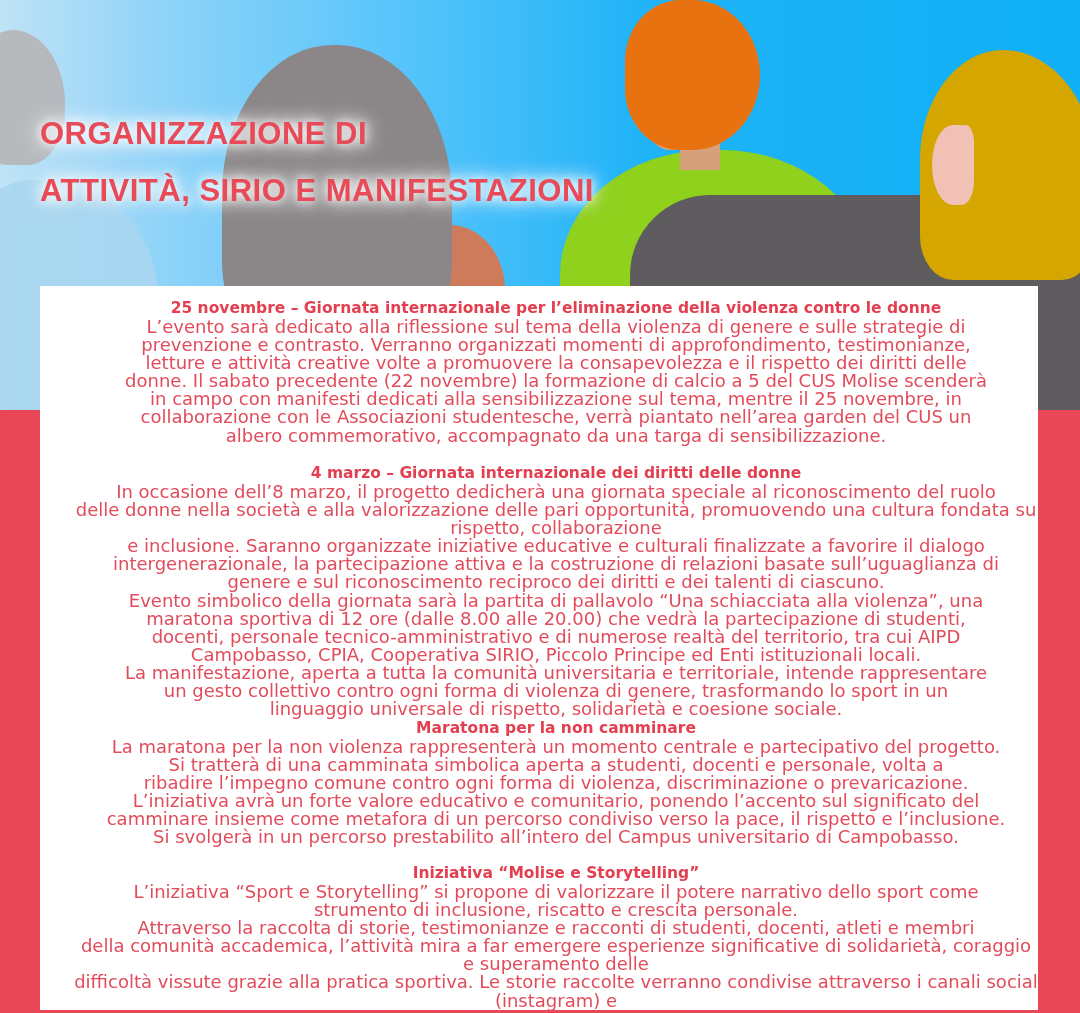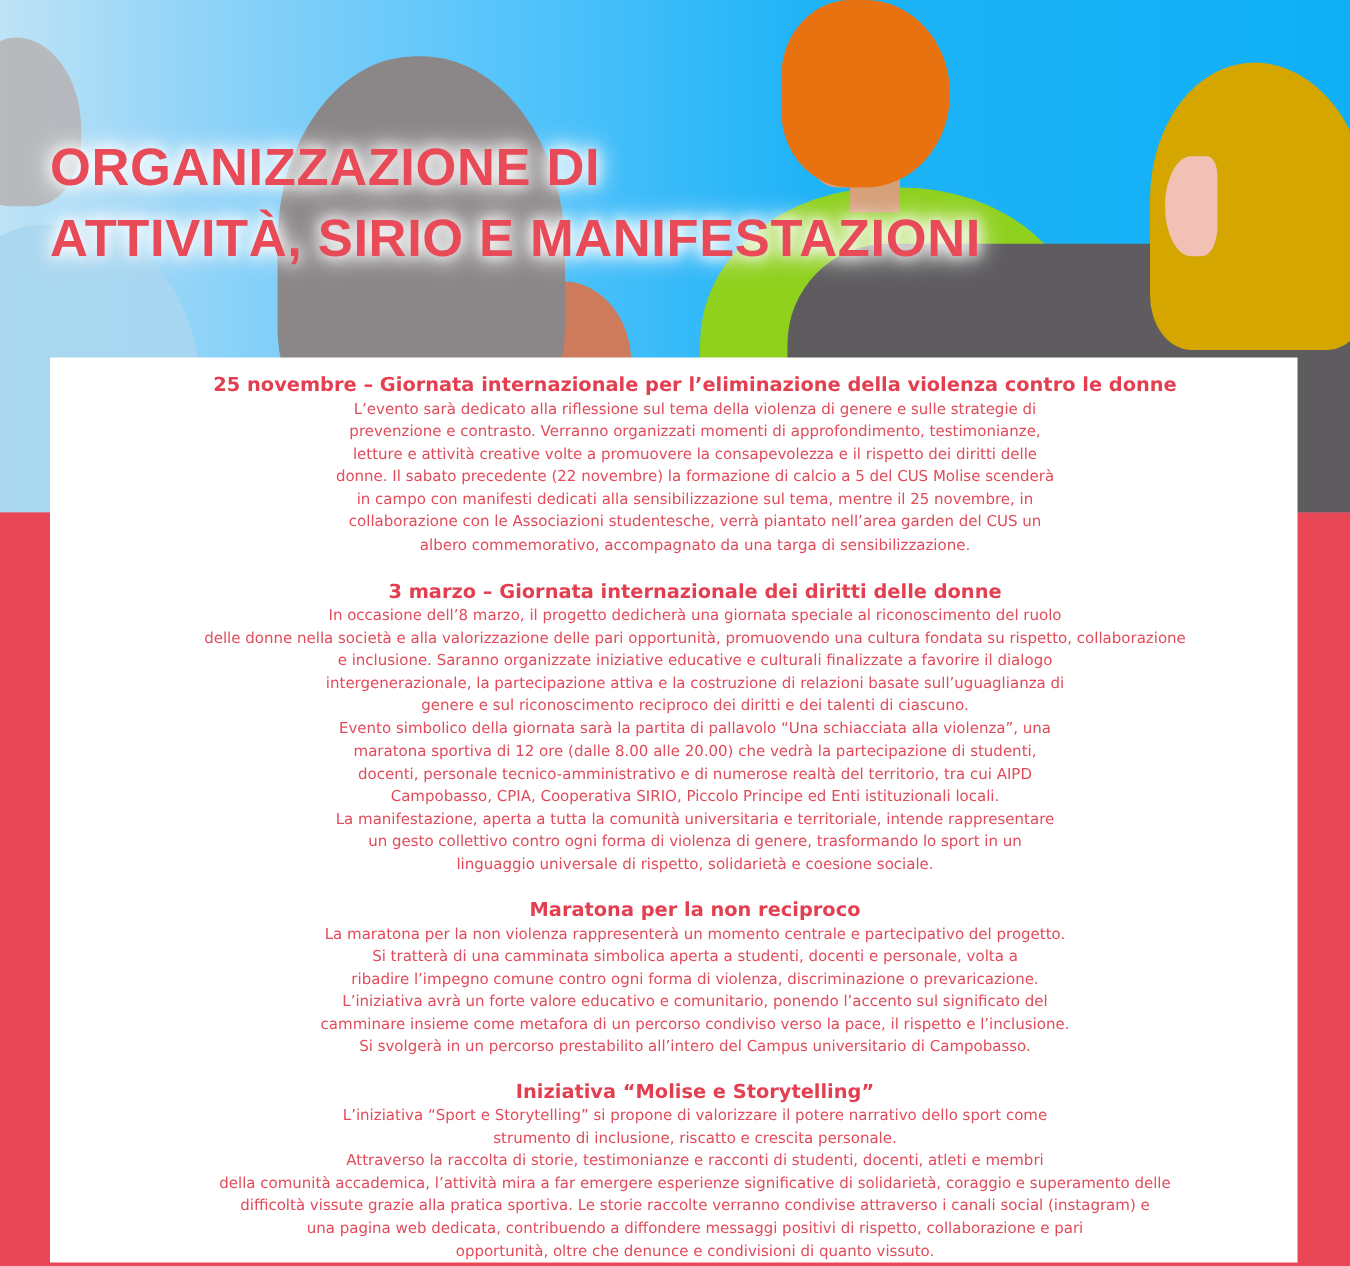--- a/index.html
+++ b/index.html
@@ -29,36 +29,36 @@
     .w2-hair { left: 625px; top: 0px; width: 135px; height: 150px; background: #e8720f; border-radius: 45% 55% 55% 45%; }
     .w2-neck { left: 680px; top: 130px; width: 40px; height: 40px; background: #d6a07a; }
     .w2-body { left: 560px; top: 150px; width: 310px; height: 260px; background: #8fd11d; border-radius: 48% 48% 0 0; }
     
     .w3-hair { left: 920px; top: 50px; width: 175px; height: 230px; background: #d5a600; border-radius: 50% 55% 20% 20%; }
     .w3-face { left: 932px; top: 125px; width: 42px; height: 80px; background: #f0c1b4; border-radius: 50% 20% 30% 50%; }
     .w3-arm { left: 630px; top: 195px; width: 470px; height: 215px; background: #5e5c5f; border-radius: 80px 0 0 0; }
     .hero-title {
       position: absolute; left: 40px; top: 105px; margin: 0;
       font-family: "Liberation Sans", sans-serif; font-weight: bold;
-      font-size: 42px; line-height: 57px; letter-spacing: 0.5px;
+      font-size: 31px; line-height: 57px; letter-spacing: 0.5px;
       color: #e84a58;
       text-shadow: 0 0 10px #fff, 0 0 18px #fff, 0 0 24px rgba(255,255,255,.9);
     }
     .panel {
       position: absolute; left: 40px; top: 286px; width: 998px; height: 724px;
       background: #ffffff;
       text-align: center; color: #e24b5a;
     }
     .section { margin: 0; padding-left: 34px; }
     .sec-title {
       font-family: "DejaVu Sans", sans-serif; font-weight: bold;
       font-size: 15.5px; line-height: 20px; color: #e33f50; margin: 0;
     }
     .sec-body {
-      font-family: "DejaVu Sans", sans-serif; font-size: 12px; line-height: 18.1px;
+      font-family: "DejaVu Sans", sans-serif; font-size: 18px; line-height: 18.1px;
       color: #e24b5a; margin: 0; white-space: pre-line;
     }
     .s1 { position: absolute; left: 0; right: 0; top: 12px; }
     .s2 { position: absolute; left: 0; right: 0; top: 177px; }
     .s3 { position: absolute; left: 0; right: 0; top: 432px; }
     .s4 { position: absolute; left: 0; right: 0; top: 577px; }
   </style>
 </head>
 <body>
 
@@ -88,36 +88,36 @@
     <h2 class="sec-title">25 novembre – Giornata internazionale per l’eliminazione della violenza contro le donne</h2>
     <p class="sec-body">L’evento sarà dedicato alla riflessione sul tema della violenza di genere e sulle strategie di
 prevenzione e contrasto. Verranno organizzati momenti di approfondimento, testimonianze,
 letture e attività creative volte a promuovere la consapevolezza e il rispetto dei diritti delle
 donne. Il sabato precedente (22 novembre) la formazione di calcio a 5 del CUS Molise scenderà
 in campo con manifesti dedicati alla sensibilizzazione sul tema, mentre il 25 novembre, in
 collaborazione con le Associazioni studentesche, verrà piantato nell’area garden del CUS un
 albero commemorativo, accompagnato da una targa di sensibilizzazione.</p>
   </div>
   <div class="section s2">
-    <h2 class="sec-title">3 marzo – Giornata internazionale dei diritti delle donne</h2>
+    <h2 class="sec-title">4 marzo – Giornata internazionale dei diritti delle donne</h2>
     <p class="sec-body">In occasione dell’8 marzo, il progetto dedicherà una giornata speciale al riconoscimento del ruolo
 delle donne nella società e alla valorizzazione delle pari opportunità, promuovendo una cultura fondata su rispetto, collaborazione
 e inclusione. Saranno organizzate iniziative educative e culturali finalizzate a favorire il dialogo
 intergenerazionale, la partecipazione attiva e la costruzione di relazioni basate sull’uguaglianza di
 genere e sul riconoscimento reciproco dei diritti e dei talenti di ciascuno.
 Evento simbolico della giornata sarà la partita di pallavolo “Una schiacciata alla violenza”, una
 maratona sportiva di 12 ore (dalle 8.00 alle 20.00) che vedrà la partecipazione di studenti,
 docenti, personale tecnico-amministrativo e di numerose realtà del territorio, tra cui AIPD
 Campobasso, CPIA, Cooperativa SIRIO, Piccolo Principe ed Enti istituzionali locali.
 La manifestazione, aperta a tutta la comunità universitaria e territoriale, intende rappresentare
 un gesto collettivo contro ogni forma di violenza di genere, trasformando lo sport in un
 linguaggio universale di rispetto, solidarietà e coesione sociale.</p>
   </div>
   <div class="section s3">
-    <h2 class="sec-title">Maratona per la non reciproco</h2>
+    <h2 class="sec-title">Maratona per la non camminare</h2>
     <p class="sec-body">La maratona per la non violenza rappresenterà un momento centrale e partecipativo del progetto.
 Si tratterà di una camminata simbolica aperta a studenti, docenti e personale, volta a
 ribadire l’impegno comune contro ogni forma di violenza, discriminazione o prevaricazione.
 L’iniziativa avrà un forte valore educativo e comunitario, ponendo l’accento sul significato del
 camminare insieme come metafora di un percorso condiviso verso la pace, il rispetto e l’inclusione.
 Si svolgerà in un percorso prestabilito all’intero del Campus universitario di Campobasso.</p>
   </div>
   <div class="section s4">
     <h2 class="sec-title">Iniziativa “Molise e Storytelling”</h2>
     <p class="sec-body">L’iniziativa “Sport e Storytelling” si propone di valorizzare il potere narrativo dello sport come

